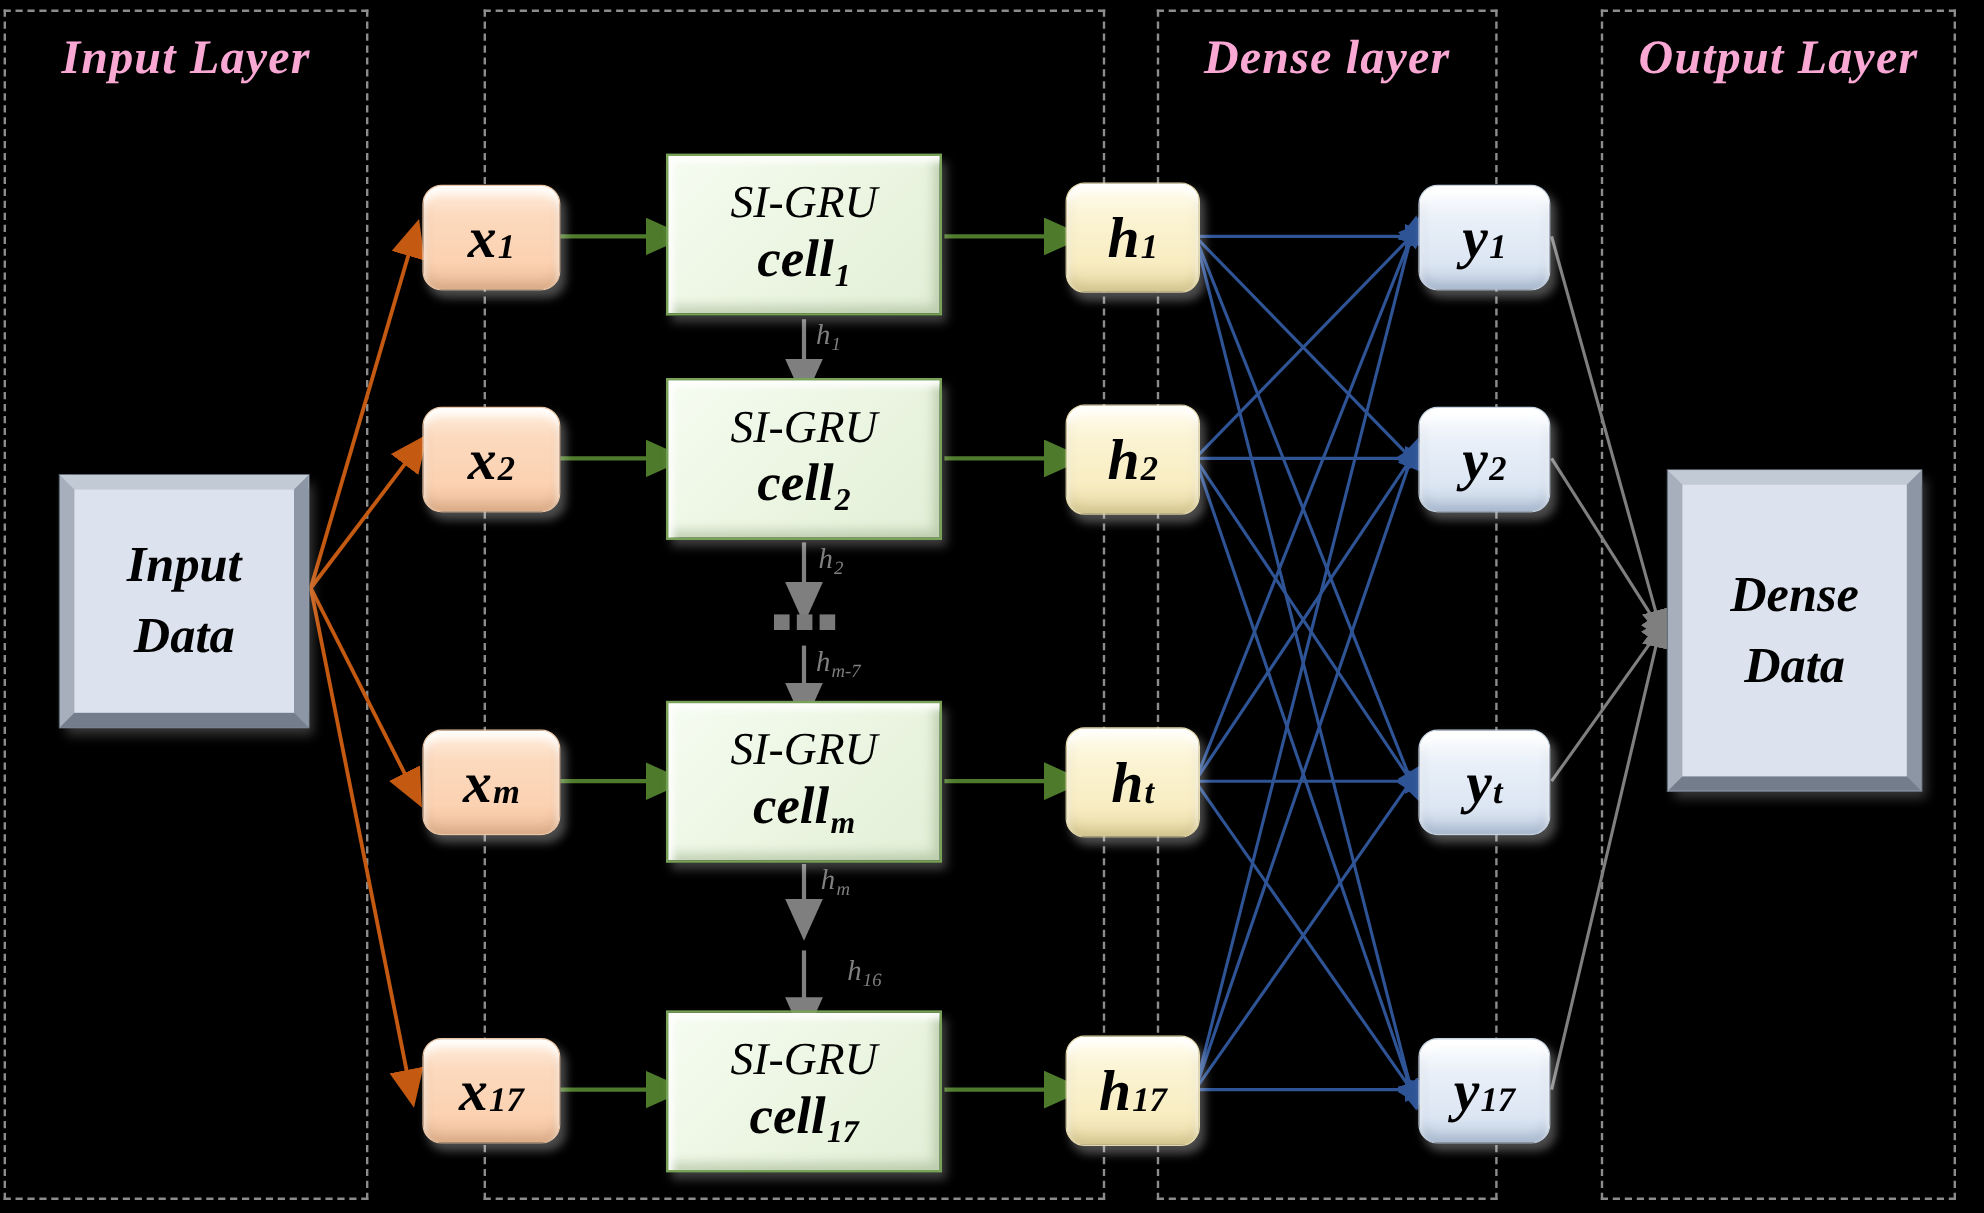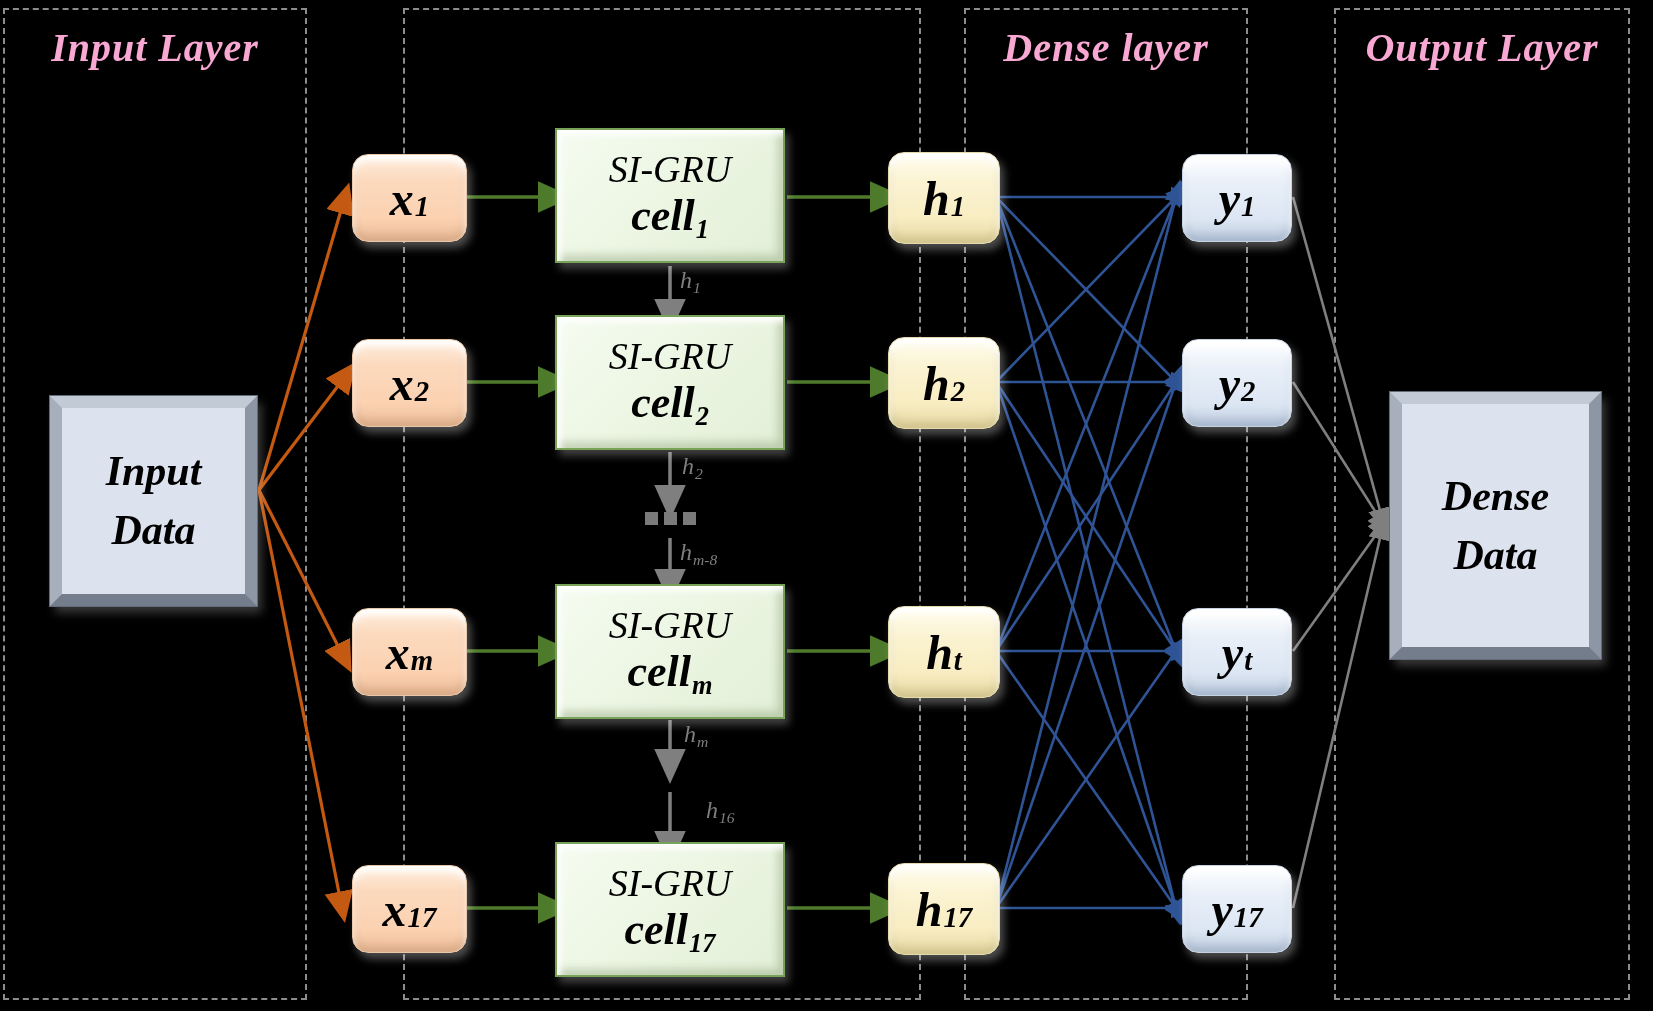--- a/index.html
+++ b/index.html
@@ -219,21 +219,21 @@
       <span>y</span>
       <span class="sub">t</span>
     </div>
   <div class="node y-node" style="left:1182px;top:865px;width:108px;height:86px;">
       <span>y</span>
       <span class="sub">17</span>
     </div>
 
   <div class="state-label" style="left:680px;top:268px;"><span>h</span><span class="sub">1</span></div>
   <div class="state-label" style="left:682px;top:454px;"><span>h</span><span class="sub">2</span></div>
-  <div class="state-label" style="left:680px;top:540px;"><span>h</span><span class="sub">m-8</span></div>
+  <div class="state-label" style="left:680px;top:540px;"><span>h</span><span class="sub">m-7</span></div>
   <div class="state-label" style="left:684px;top:722px;"><span>h</span><span class="sub">m</span></div>
   <div class="state-label" style="left:706px;top:798px;"><span>h</span><span class="sub">16</span></div>
 
   <div class="dots">
       <span></span>
       <span></span>
       <span></span>
     </div>
 
 </div>

